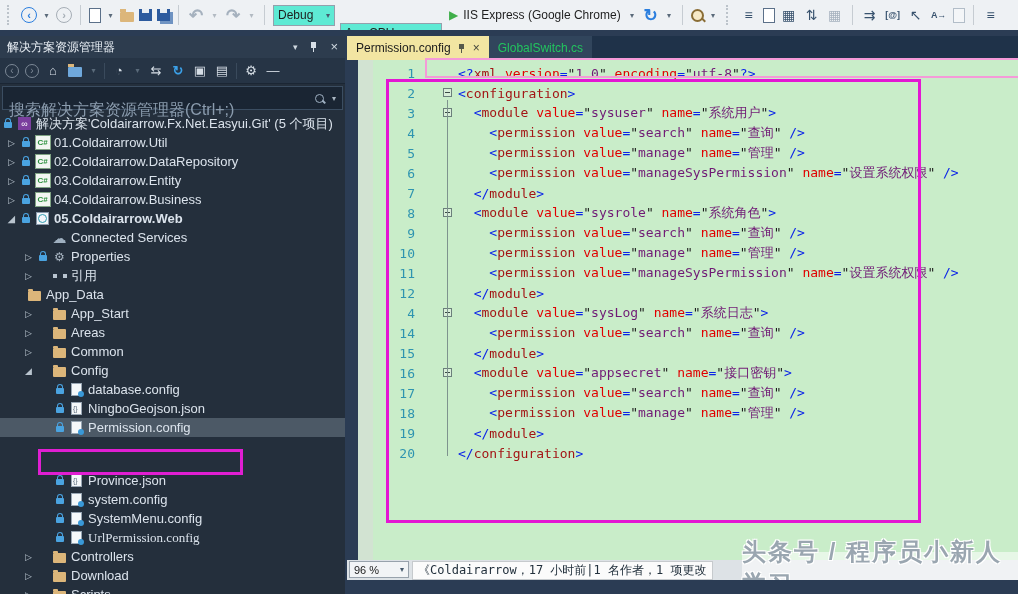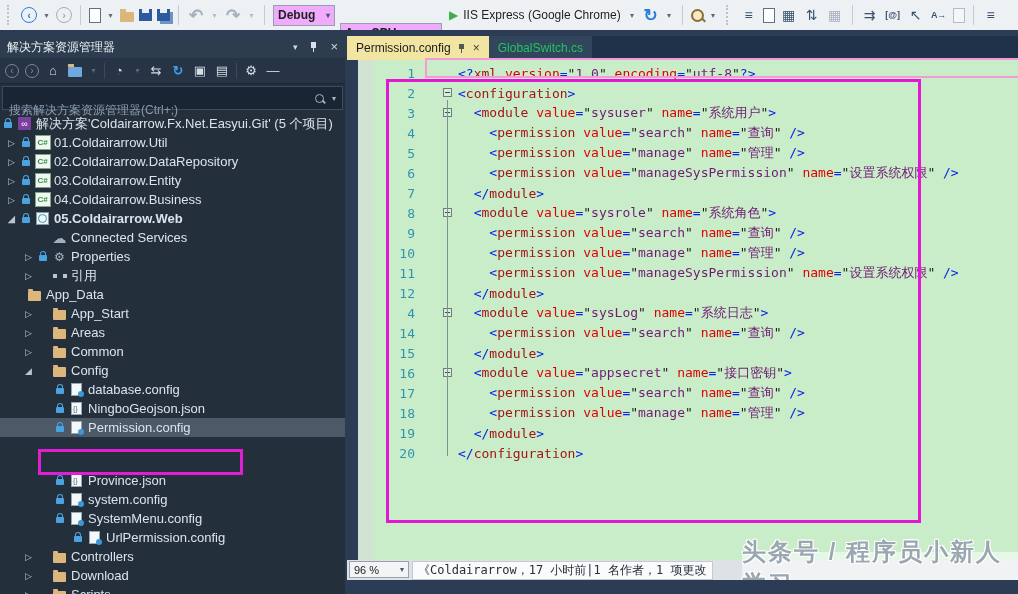--- a/index.html
+++ b/index.html
@@ -19,42 +19,42 @@
   .circ{border:1.5px solid #2a7ede;border-radius:50%;width:14px;height:14px;font-size:11px;font-weight:bold;line-height:12px;}
   .circ.gray{border-color:#a6aeb6;color:#a6aeb6;}
   .gl-doc{width:10px;height:13px;background:#fff;border:1px solid #5b7089;}
   .gl-floppy{width:13px;height:12px;background:#2c5a9e;position:relative;}
   .gl-floppy::after{content:'';position:absolute;left:3px;top:0;width:7px;height:4px;background:#e9eef3;}
   .gl-floppy2{box-shadow:3px 3px 0 0 #6f93c2;}
   .gl-foldgold{width:14px;height:10px;background:#dcb67a;border-radius:1px;position:relative;margin-top:3px;}
   .gl-foldgold::before{content:'';position:absolute;top:-3px;left:0;width:6px;height:3px;background:#dcb67a;}
   .gl-mag{width:9px;height:9px;border:2px solid #8a6d35;border-radius:50%;position:relative;background:#f7e9c6;}
   .gl-mag::after{content:'';position:absolute;left:8px;top:8px;width:5px;height:2px;background:#8a6d35;transform:rotate(45deg);}
-  .tb-combo{flex:none;height:21px;background:#f0abfc;border:1px solid #94a0ac;display:flex;align-items:center;
-     font-size:12px;color:#1e1e1e;padding:0 4px;box-sizing:border-box;justify-content:space-between;font-weight:bold;}
+  .tb-combo{flex:none;height:21px;background:#5eead4;border:1px solid #94a0ac;display:flex;align-items:center;
+     font-size:12px;color:#1e1e1e;padding:0 4px;box-sizing:border-box;justify-content:space-between;}
   .tb-combo .cc{font-size:8px;color:#475a6d;margin-left:6px;}
   .tb-start{flex:none;display:flex;align-items:center;gap:5px;font-size:12px;color:#1e1e1e;padding:0 2px;}
   .tb-start .tri{color:#3fae49;font-size:12px;}
   
   #sidebar{position:absolute;left:0;top:36px;width:345px;height:558px;background:#242f3c;overflow:hidden;}
   .se-titlebar{height:22px;background:#2d3c4e;display:flex;align-items:center;padding:0 7px;box-sizing:border-box;}
   .se-title{font-size:12px;color:#e8eef4;flex:1;}
   .se-tbicons{display:flex;align-items:center;gap:12px;color:#cfd8e0;}
   .se-tbicons .c8{font-size:9px;} .se-tbicons .x{font-size:13px;line-height:10px;}
   .pinicon{position:relative;width:9px;height:12px;display:inline-block;}
   .pinicon::before{content:'';position:absolute;left:2px;top:1px;width:5px;height:6px;background:#d8e0e8;}
   .pinicon::after{content:'';position:absolute;left:4px;top:7px;width:1px;height:4px;background:#d8e0e8;}
   .se-toolbar{height:25px;display:flex;align-items:center;gap:6px;padding:0 5px;background:#263445;border-bottom:1px solid #1b2634;}
   .se-ic{flex:none;width:16px;height:16px;display:flex;align-items:center;justify-content:center;font-size:13px;color:#d5dde5;}
   .se-ic.blue{color:#3ba0e8;font-weight:bold;}
   .se-ic.circg{border:1.5px solid #7c8896;border-radius:50%;width:12px;height:12px;font-size:10px;line-height:10px;color:#7c8896;}
   .se-sep{width:1px;height:16px;background:#3a4a5c;}
   .se-caret{font-size:8px;color:#aab6c2;}
   .se-search{height:22px;margin:2px 2px 3px 2px;background:#1a2533;border:1px solid #3b4d61;display:flex;align-items:center;padding:0 6px;}
-  .se-search .ph{flex:1;font-size:12px;color:#8b9cae;margin-top:24px;}
+  .se-search .ph{flex:1;font-size:16px;color:#8b9cae;margin-top:24px;}
   .se-mag{width:7px;height:7px;border:1.5px solid #9fb0c2;border-radius:50%;position:relative;margin-right:8px;}
   .se-mag::after{content:'';position:absolute;left:6px;top:6px;width:4px;height:1.5px;background:#9fb0c2;transform:rotate(45deg);}
   #tree{position:absolute;left:0;top:74px;right:0;bottom:0;padding-top:4px;}
   .trow{height:19px;display:flex;align-items:center;font-size:13px;color:#dbe3ec;white-space:nowrap;}
   .trow.bold{font-weight:bold;}
   .trow.sel{background:#4c5966;}
   .exp{flex:none;width:14px;font-size:9px;color:#b9c4ce;text-align:left;}
   .lockslot{flex:none;width:12px;display:flex;align-items:center;}
   .ti-lock{position:relative;width:8px;height:6px;background:#4aa3e0;border-radius:1px;margin-top:3px;}
   .ti-lock::before{content:'';position:absolute;top:-4px;left:1px;width:4px;height:3px;border:1.5px solid #4aa3e0;border-bottom:none;border-radius:3px 3px 0 0;}
@@ -378,21 +378,21 @@
         <div class="trow" style="padding-left: 42px;">
           <span class="exp"></span>
           <span class="lockslot">
             <span class="ti-lock"></span>
           </span>
           <span class="ticon">
             <span class="ti-page cfg"></span>
           </span>
           <span>SystemMenu.config</span>
         </div>
-        <div class="trow" style="padding-left: 60px;">
+        <div class="trow" style="padding-left: 42px; font-family: Liberation Serif, serif;">
           <span class="exp"></span>
           <span class="lockslot">
             <span class="ti-lock"></span>
           </span>
           <span class="ticon">
             <span class="ti-page cfg"></span>
           </span>
           <span>UrlPermission.config</span>
         </div>
         <div class="trow" style="padding-left: 25px;">

